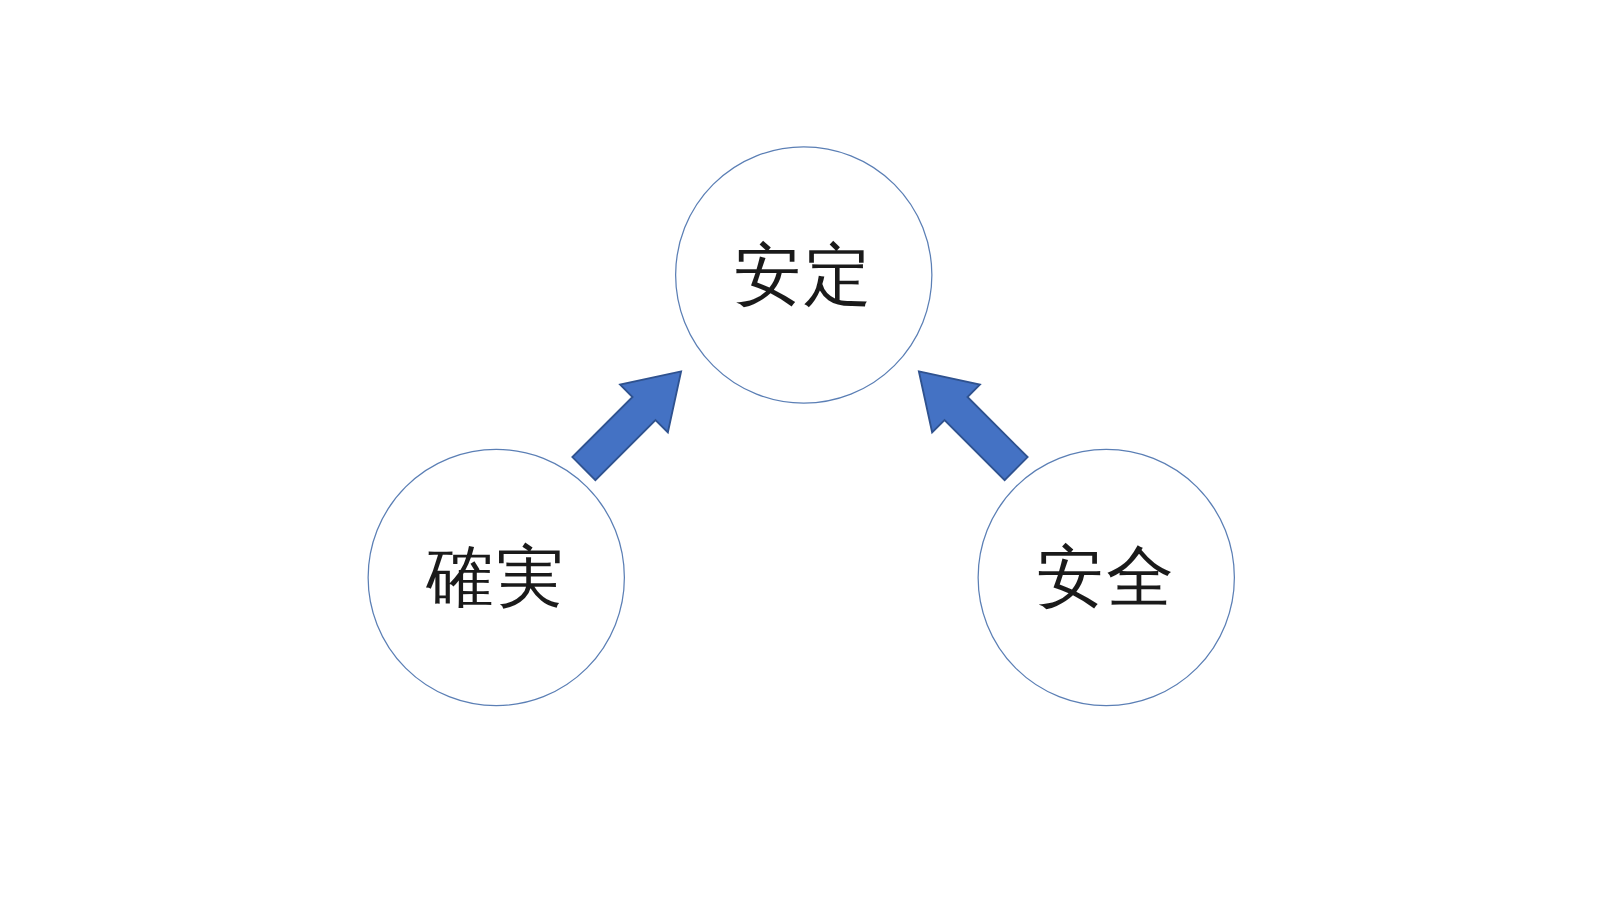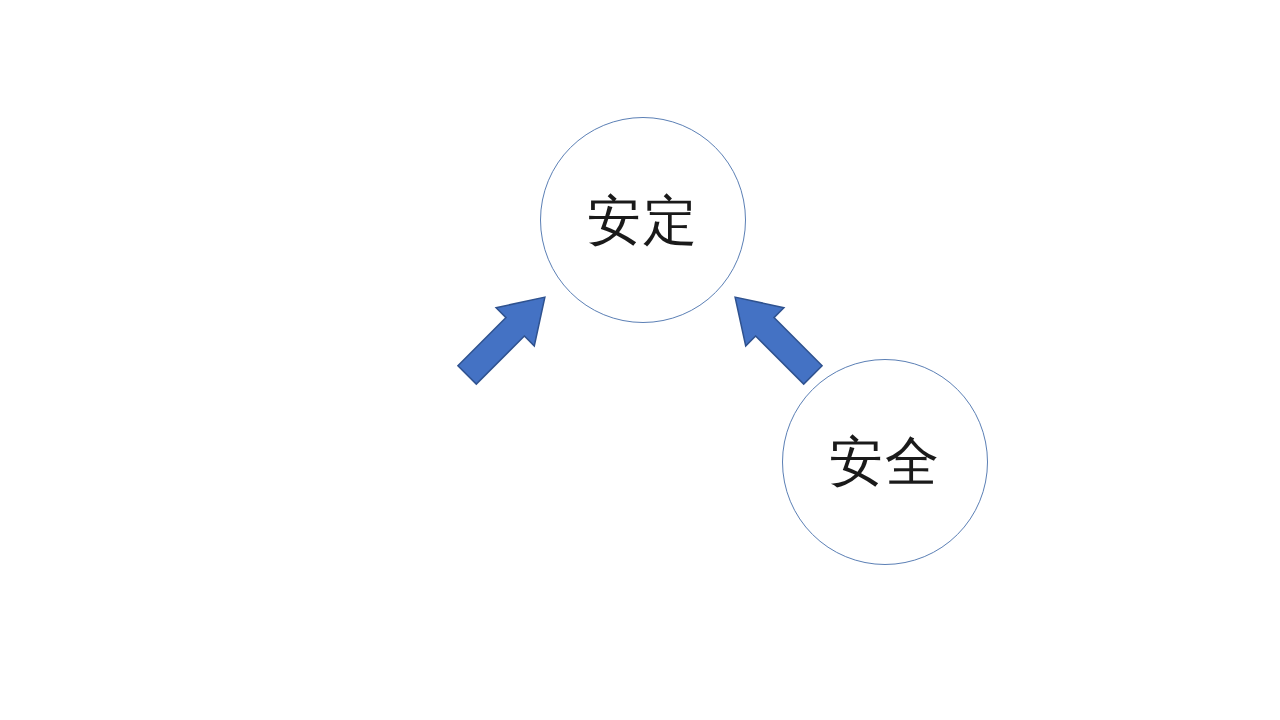--- a/index.html
+++ b/index.html
@@ -55,20 +55,23 @@
 </style>
 </head>
 <body>
 
 <div class="canvas">
 
   <div class="circle circle-top">
     <span class="node-label">安定</span>
   </div>
 
+  <div class="circle circle-left">
+    <span class="node-label">確実</span>
+  </div>
 
   <div class="circle circle-right">
     <span class="node-label">安全</span>
   </div>
 
   <svg class="arrow arrow-left" viewBox="0 0 140 140" aria-hidden="true">
     <polygon class="arrow-shape" points="0,-55 27,-13 13,-13 13,55 -13,55 -13,-13 -27,-13" transform="translate(70 70) rotate(45)"></polygon>
   </svg>
 
   <svg class="arrow arrow-right" viewBox="0 0 140 140" aria-hidden="true">

